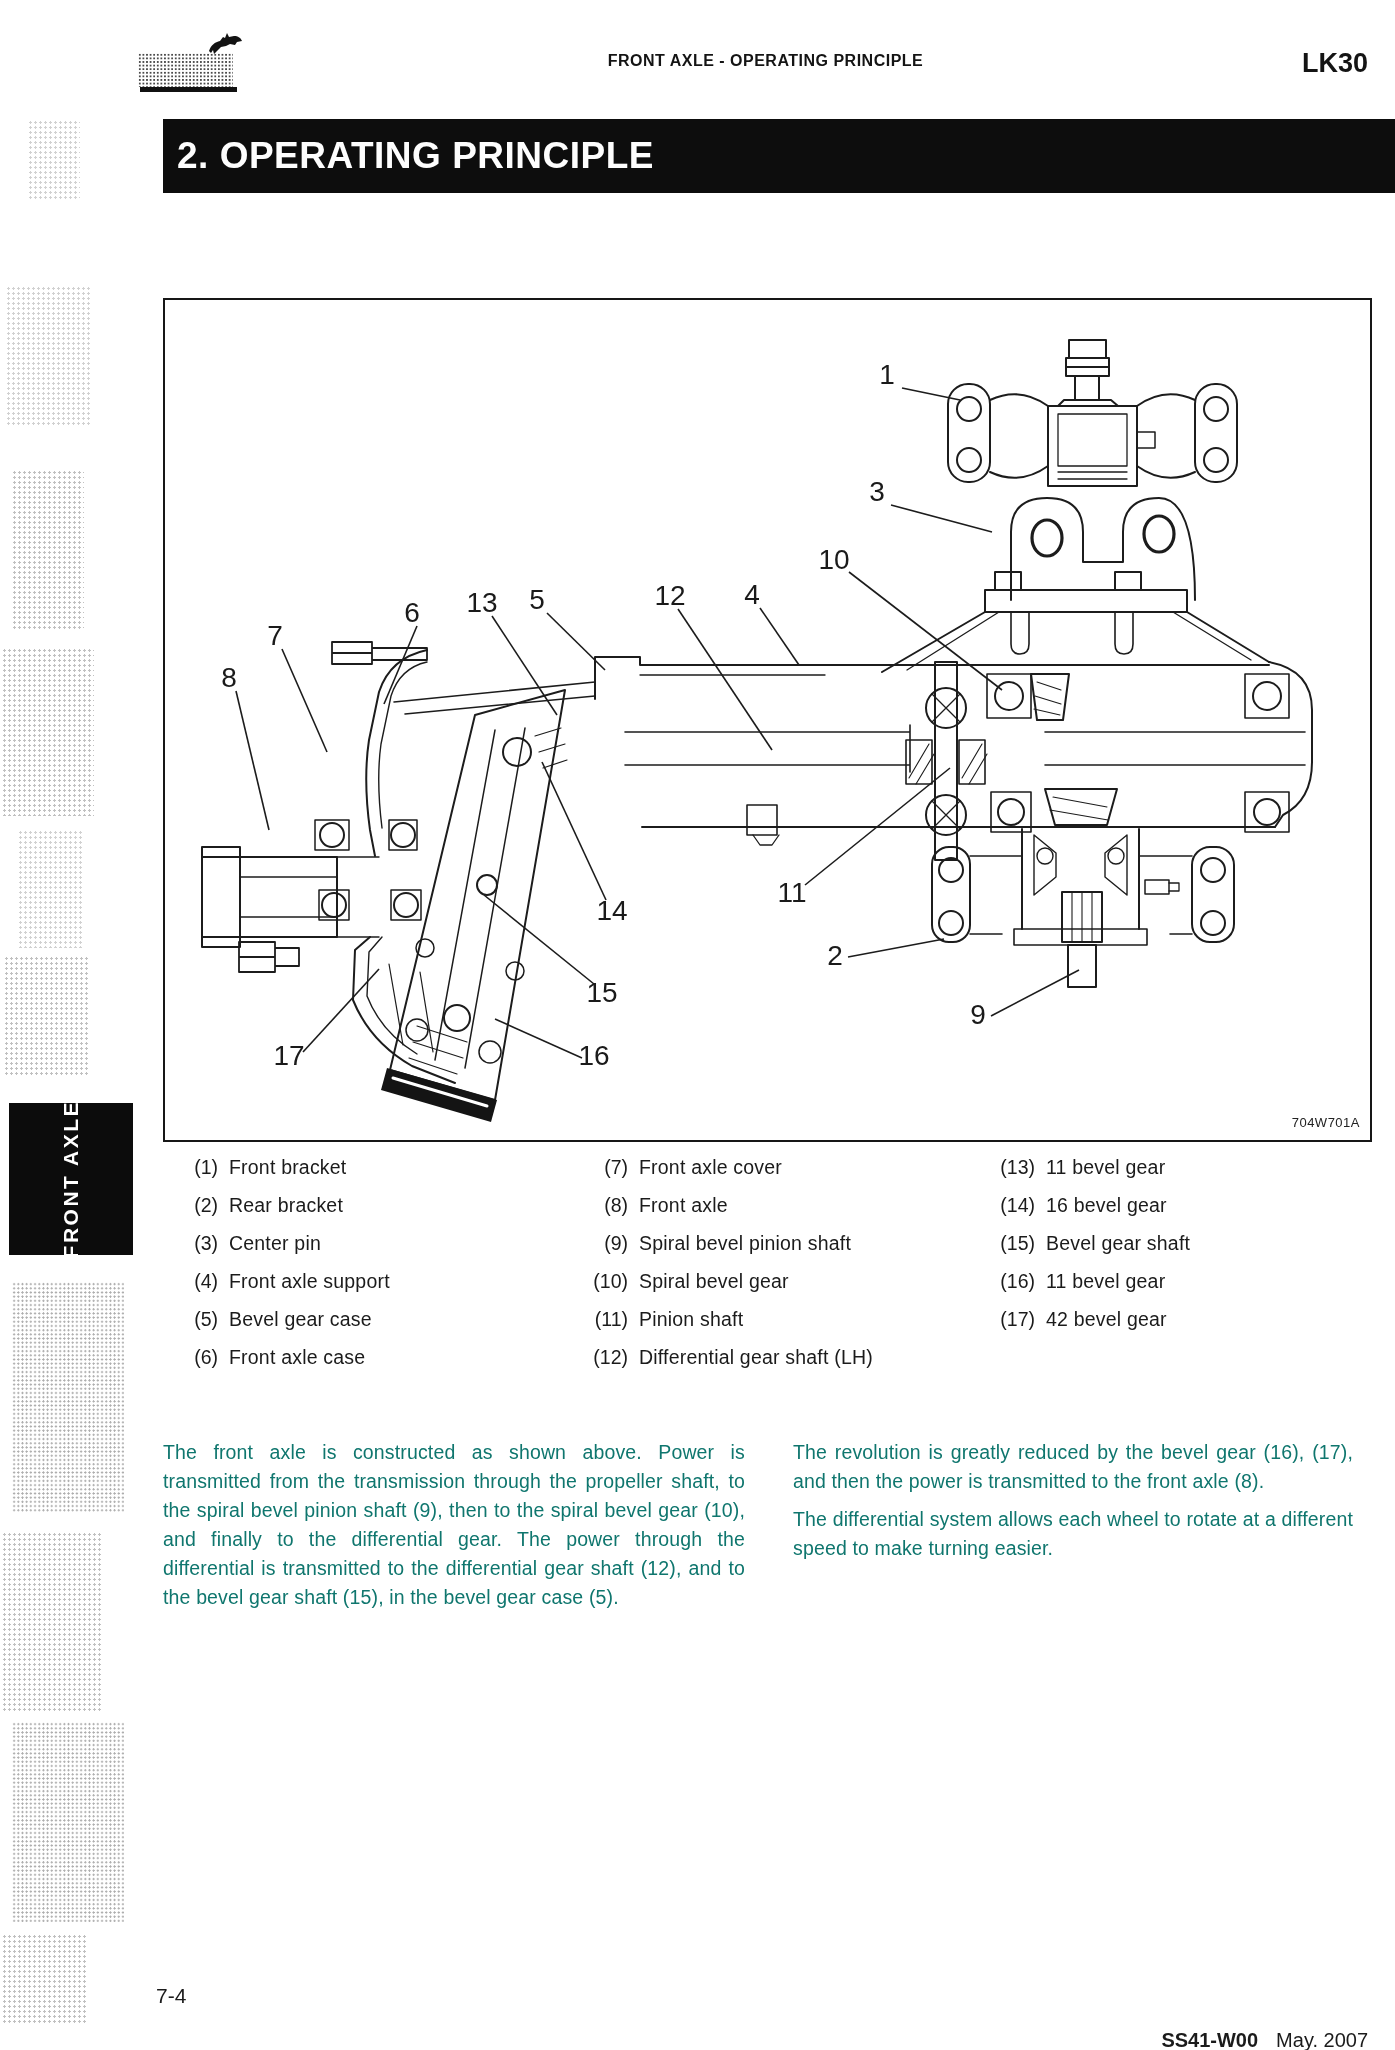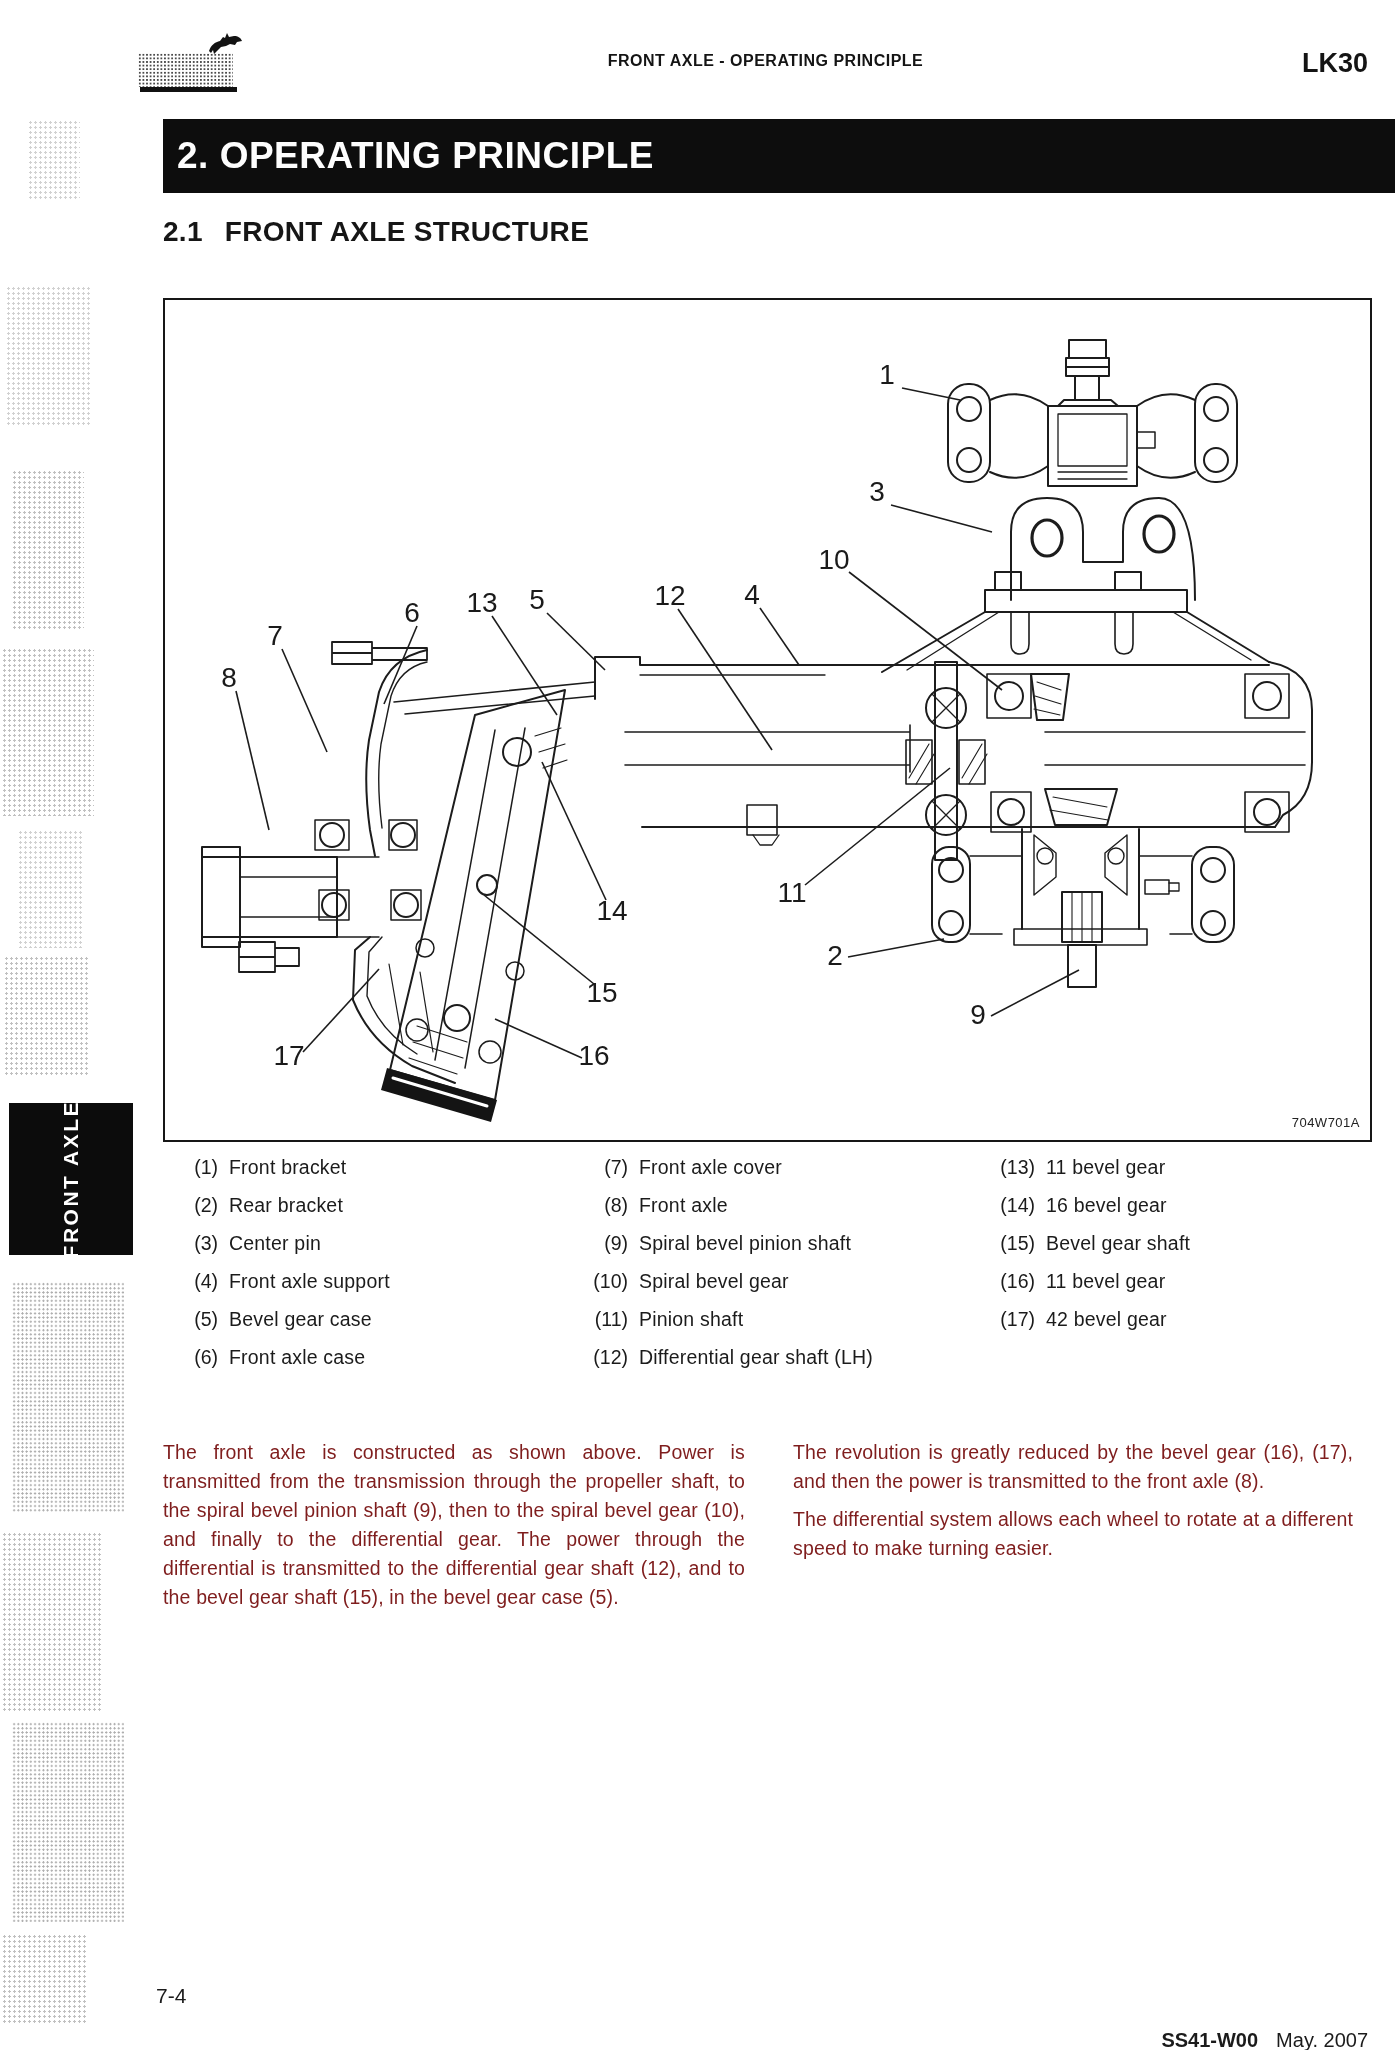--- a/index.html
+++ b/index.html
@@ -30,21 +30,21 @@
   
   .parts{left:163px; top:1148px; width:1205px; font-size:19.5px; color:#1b1b1b;}
   .pcol{position:absolute; top:0;}
   .prow{height:38px; display:flex; align-items:center;}
   .pnum{display:inline-block; text-align:right;}
   .plabel{margin-left:11px; letter-spacing:.2px;}
   .pcol1{left:0;} .pcol1 .pnum{width:55px;}
   .pcol2{left:407px;} .pcol2 .pnum{width:58px;}
   .pcol3{left:814px;} .pcol3 .pnum{width:58px;}
   
-  .bodytxt{font-size:19.5px; line-height:29px; text-align:justify; color:#7f1d1d; letter-spacing:.15px;}
+  .bodytxt{font-size:19.5px; line-height:29px; text-align:justify; color:#0f766e; letter-spacing:.15px;}
   .bcol-left{left:163px; top:1438px; width:582px;}
   .bcol-right{left:793px; top:1438px; width:560px;}
   .bcol-right p{margin:0 0 9px 0;}
   
   .side-tab{left:9px; top:1103px; width:124px; height:152px; background:#0c0c0c;
     display:flex; align-items:center; justify-content:center;}
   .side-tab span{writing-mode:vertical-rl; transform:rotate(180deg); color:#fff;
     font-size:21px; font-weight:bold; letter-spacing:2.5px; white-space:nowrap;}
   
   .foot-page{left:156px; top:1984px; font-size:21px; color:#1b1b1b;}
@@ -76,23 +76,20 @@
     <path d="M1 23 C3 17 7 14 12 13 L15 9 L17 10 L19 5 L21 9 L26 8 C30 8 33 10 34 13 L29 14 L27 17 L22 16 L18 18 L13 19 L9 23 L6 26 L5 22 L3 25 Z" fill="#131313"></path>
   </svg>
 
   <div class="abs hdr-title">FRONT AXLE - OPERATING PRINCIPLE</div>
   <div class="abs hdr-model">LK30</div>
 
   <div class="abs section-bar">
     <span>2. OPERATING PRINCIPLE</span>
   </div>
 
-  <div class="abs subsection">
-    <span class="num">2.1</span><span>FRONT AXLE STRUCTURE</span>
-  </div>
 
   <div class="abs fig-frame">
     <svg width="1205" height="840" viewBox="0 0 1205 840">
       <g stroke="#1c1c1c" fill="none" stroke-width="2" stroke-linejoin="round" stroke-linecap="round">
 
         <rect x="904" y="40" width="37" height="18"></rect>
         <path d="M901 58 h43 v18 h-43 z M901 67 h43"></path>
         <rect x="910" y="76" width="24" height="24"></rect>
         <path d="M899 100 h47 l7 6 h-60 z"></path>
         <rect x="883" y="106" width="89" height="80"></rect>

